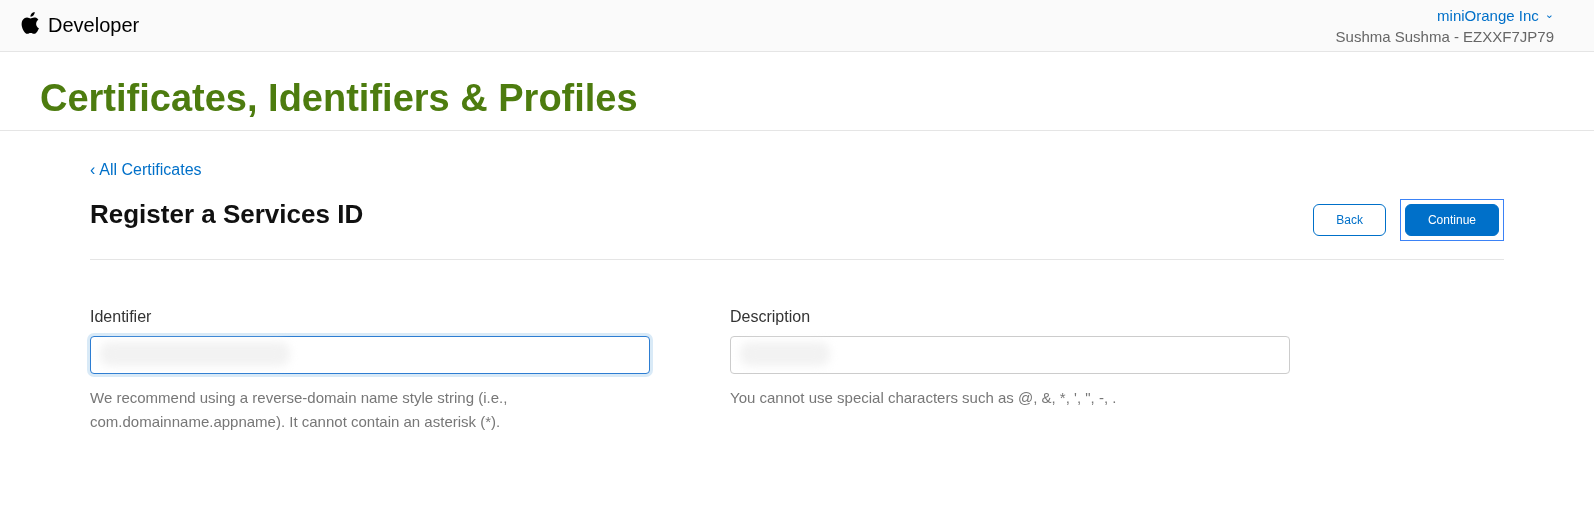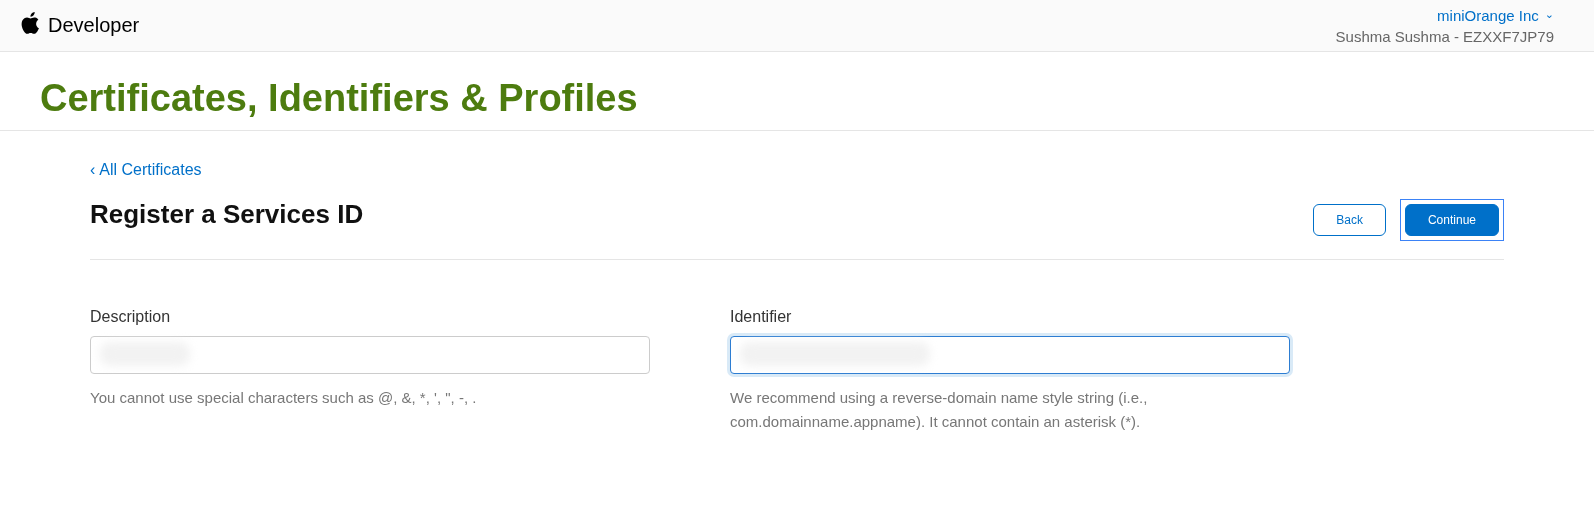--- a/index.html
+++ b/index.html
@@ -204,30 +204,30 @@
     <div class="button-row">
       <button class="btn btn-back">Back</button>
       <div class="highlight-box">
         <button class="btn btn-continue">Continue</button>
       </div>
     </div>
   </div>
 
   <div class="form-row">
     <div class="form-col">
+      <div class="field-label">Identifier</div>
+      <div class="input-wrap">
+        <input type="text" class="text-input focused" value="" style="">
+        <div class="blur-patch blur-ident"></div>
+      </div>
+      <div class="helper-text">We recommend using a reverse-domain name style string (i.e., com.domainname.appname). It cannot contain an asterisk (*).</div>
+    </div>
+
+    <div class="form-col">
       <div class="field-label">Description</div>
       <div class="input-wrap">
         <input type="text" class="text-input" value="" style="">
         <div class="blur-patch blur-desc"></div>
       </div>
       <div class="helper-text">You cannot use special characters such as @, &amp;, *, ', ", -, .</div>
     </div>
-
-    <div class="form-col">
-      <div class="field-label">Identifier</div>
-      <div class="input-wrap">
-        <input type="text" class="text-input focused" value="" style="">
-        <div class="blur-patch blur-ident"></div>
-      </div>
-      <div class="helper-text">We recommend using a reverse-domain name style string (i.e., com.domainname.appname). It cannot contain an asterisk (*).</div>
-    </div>
   </div>
 </div>
 
 </body></html>

